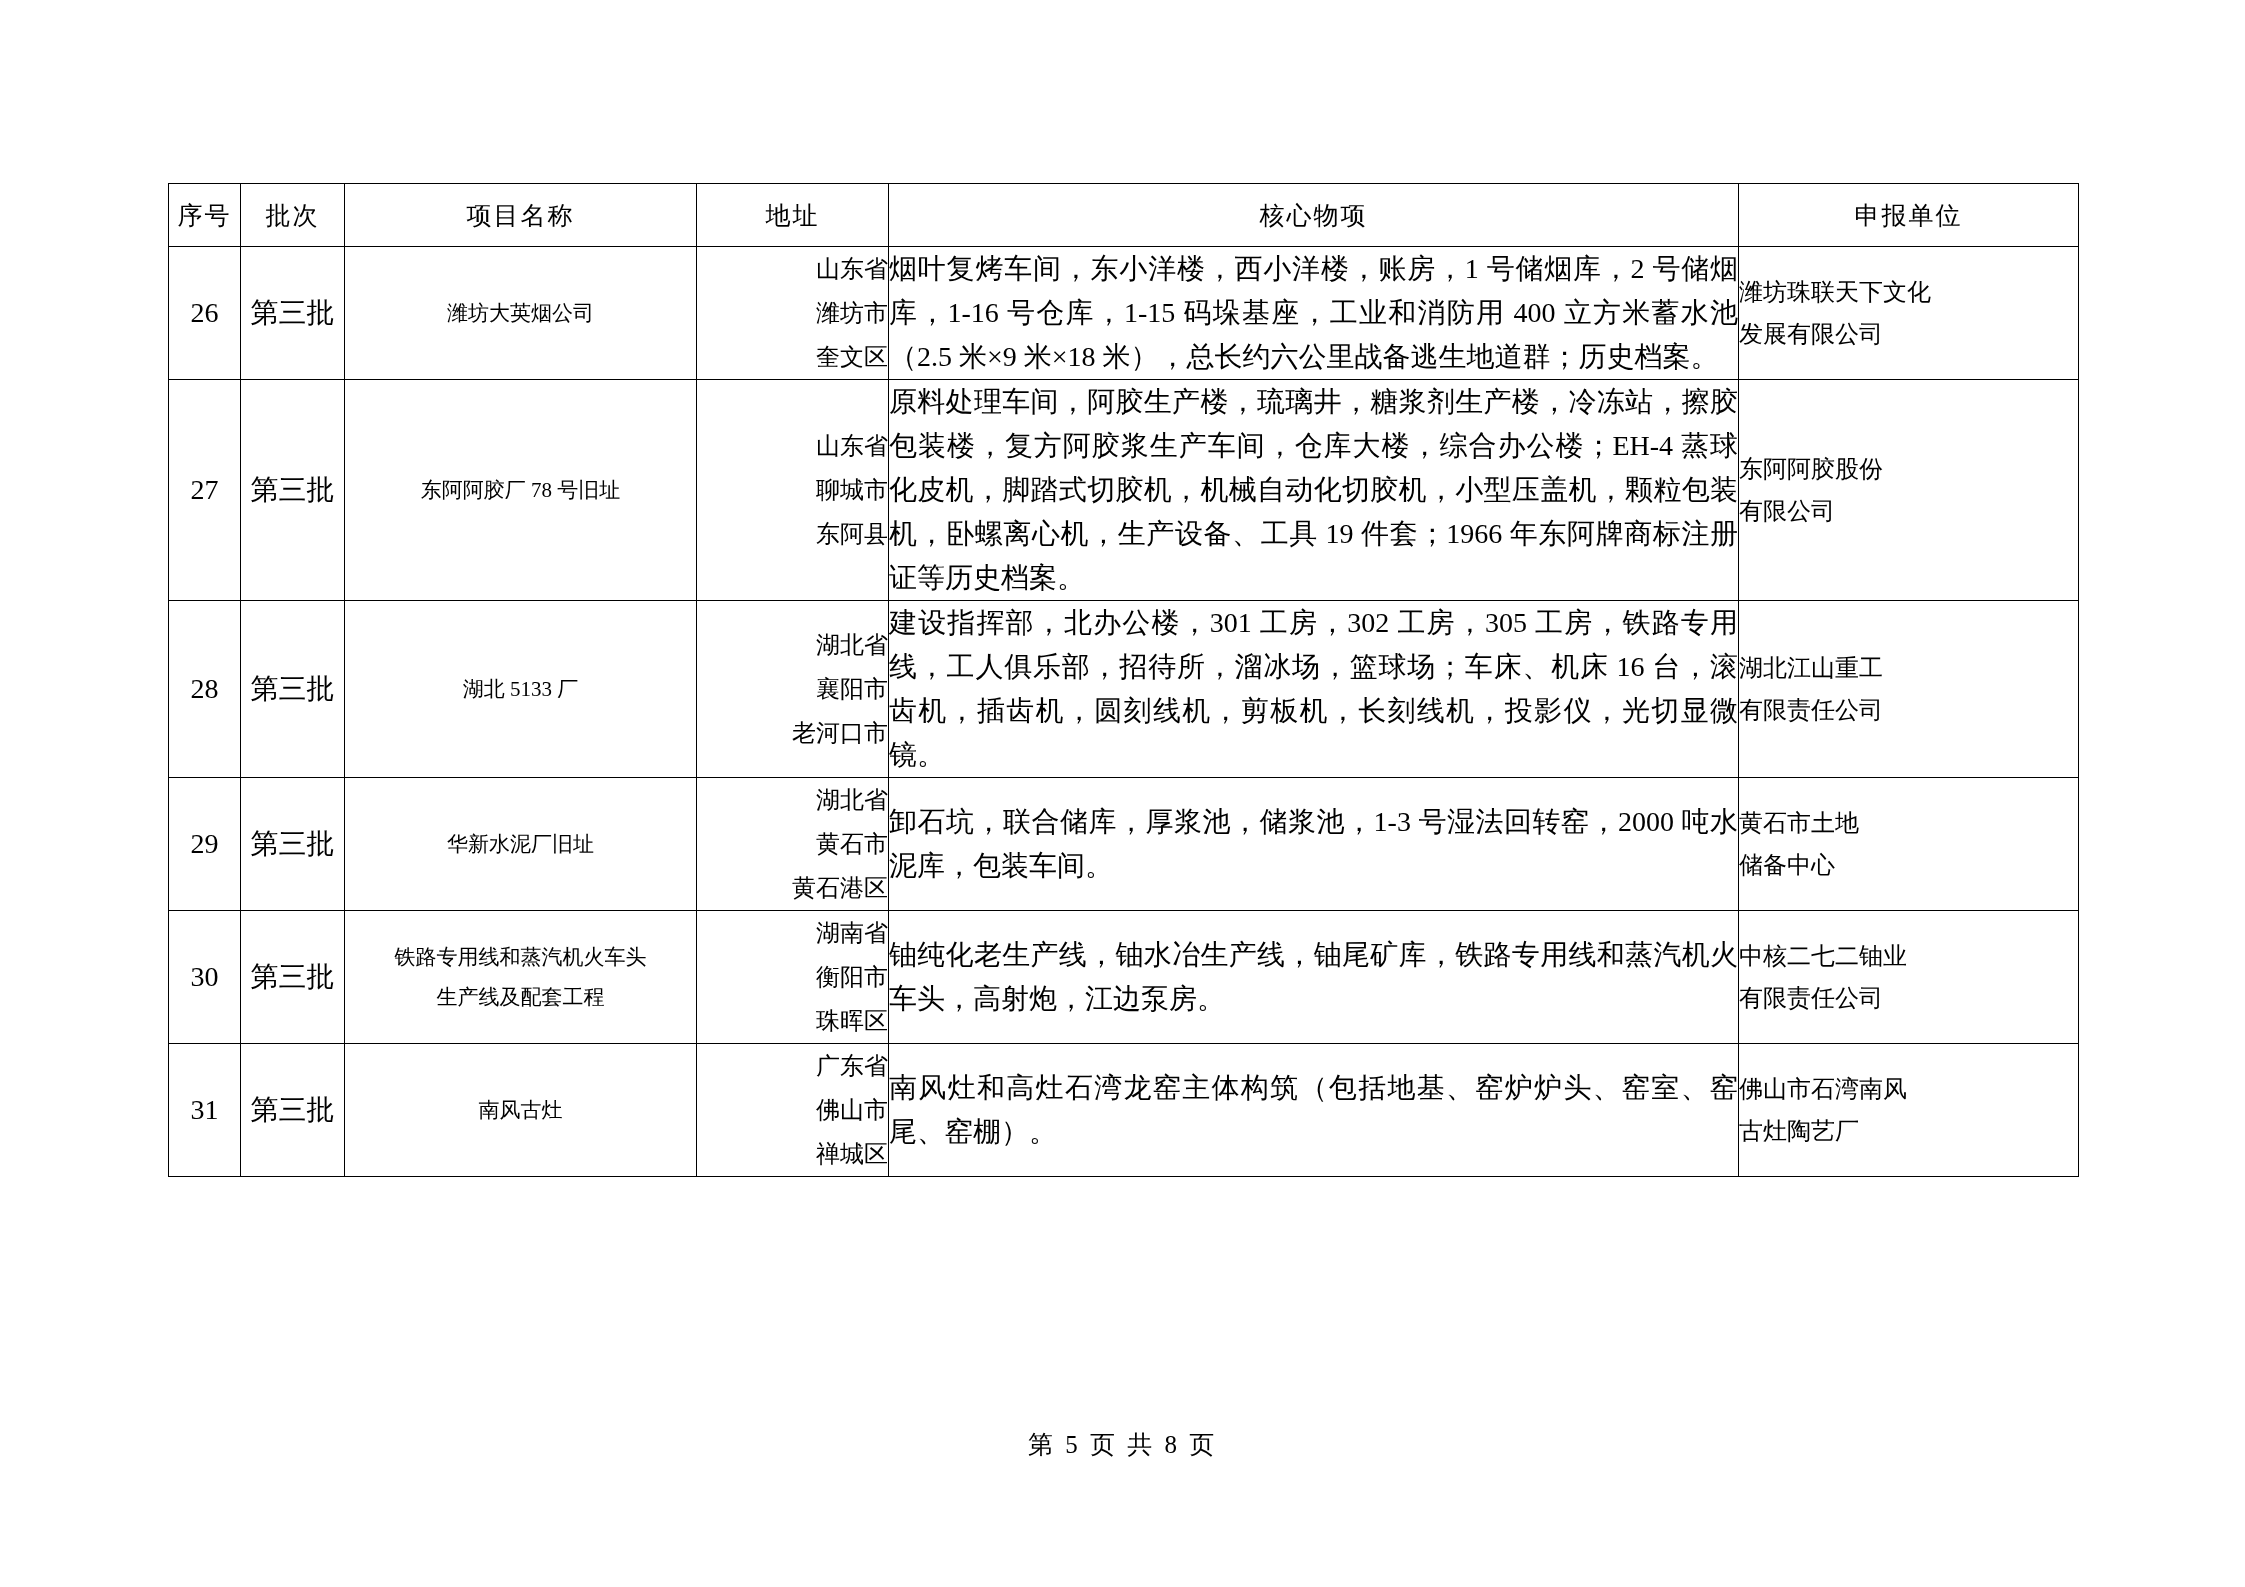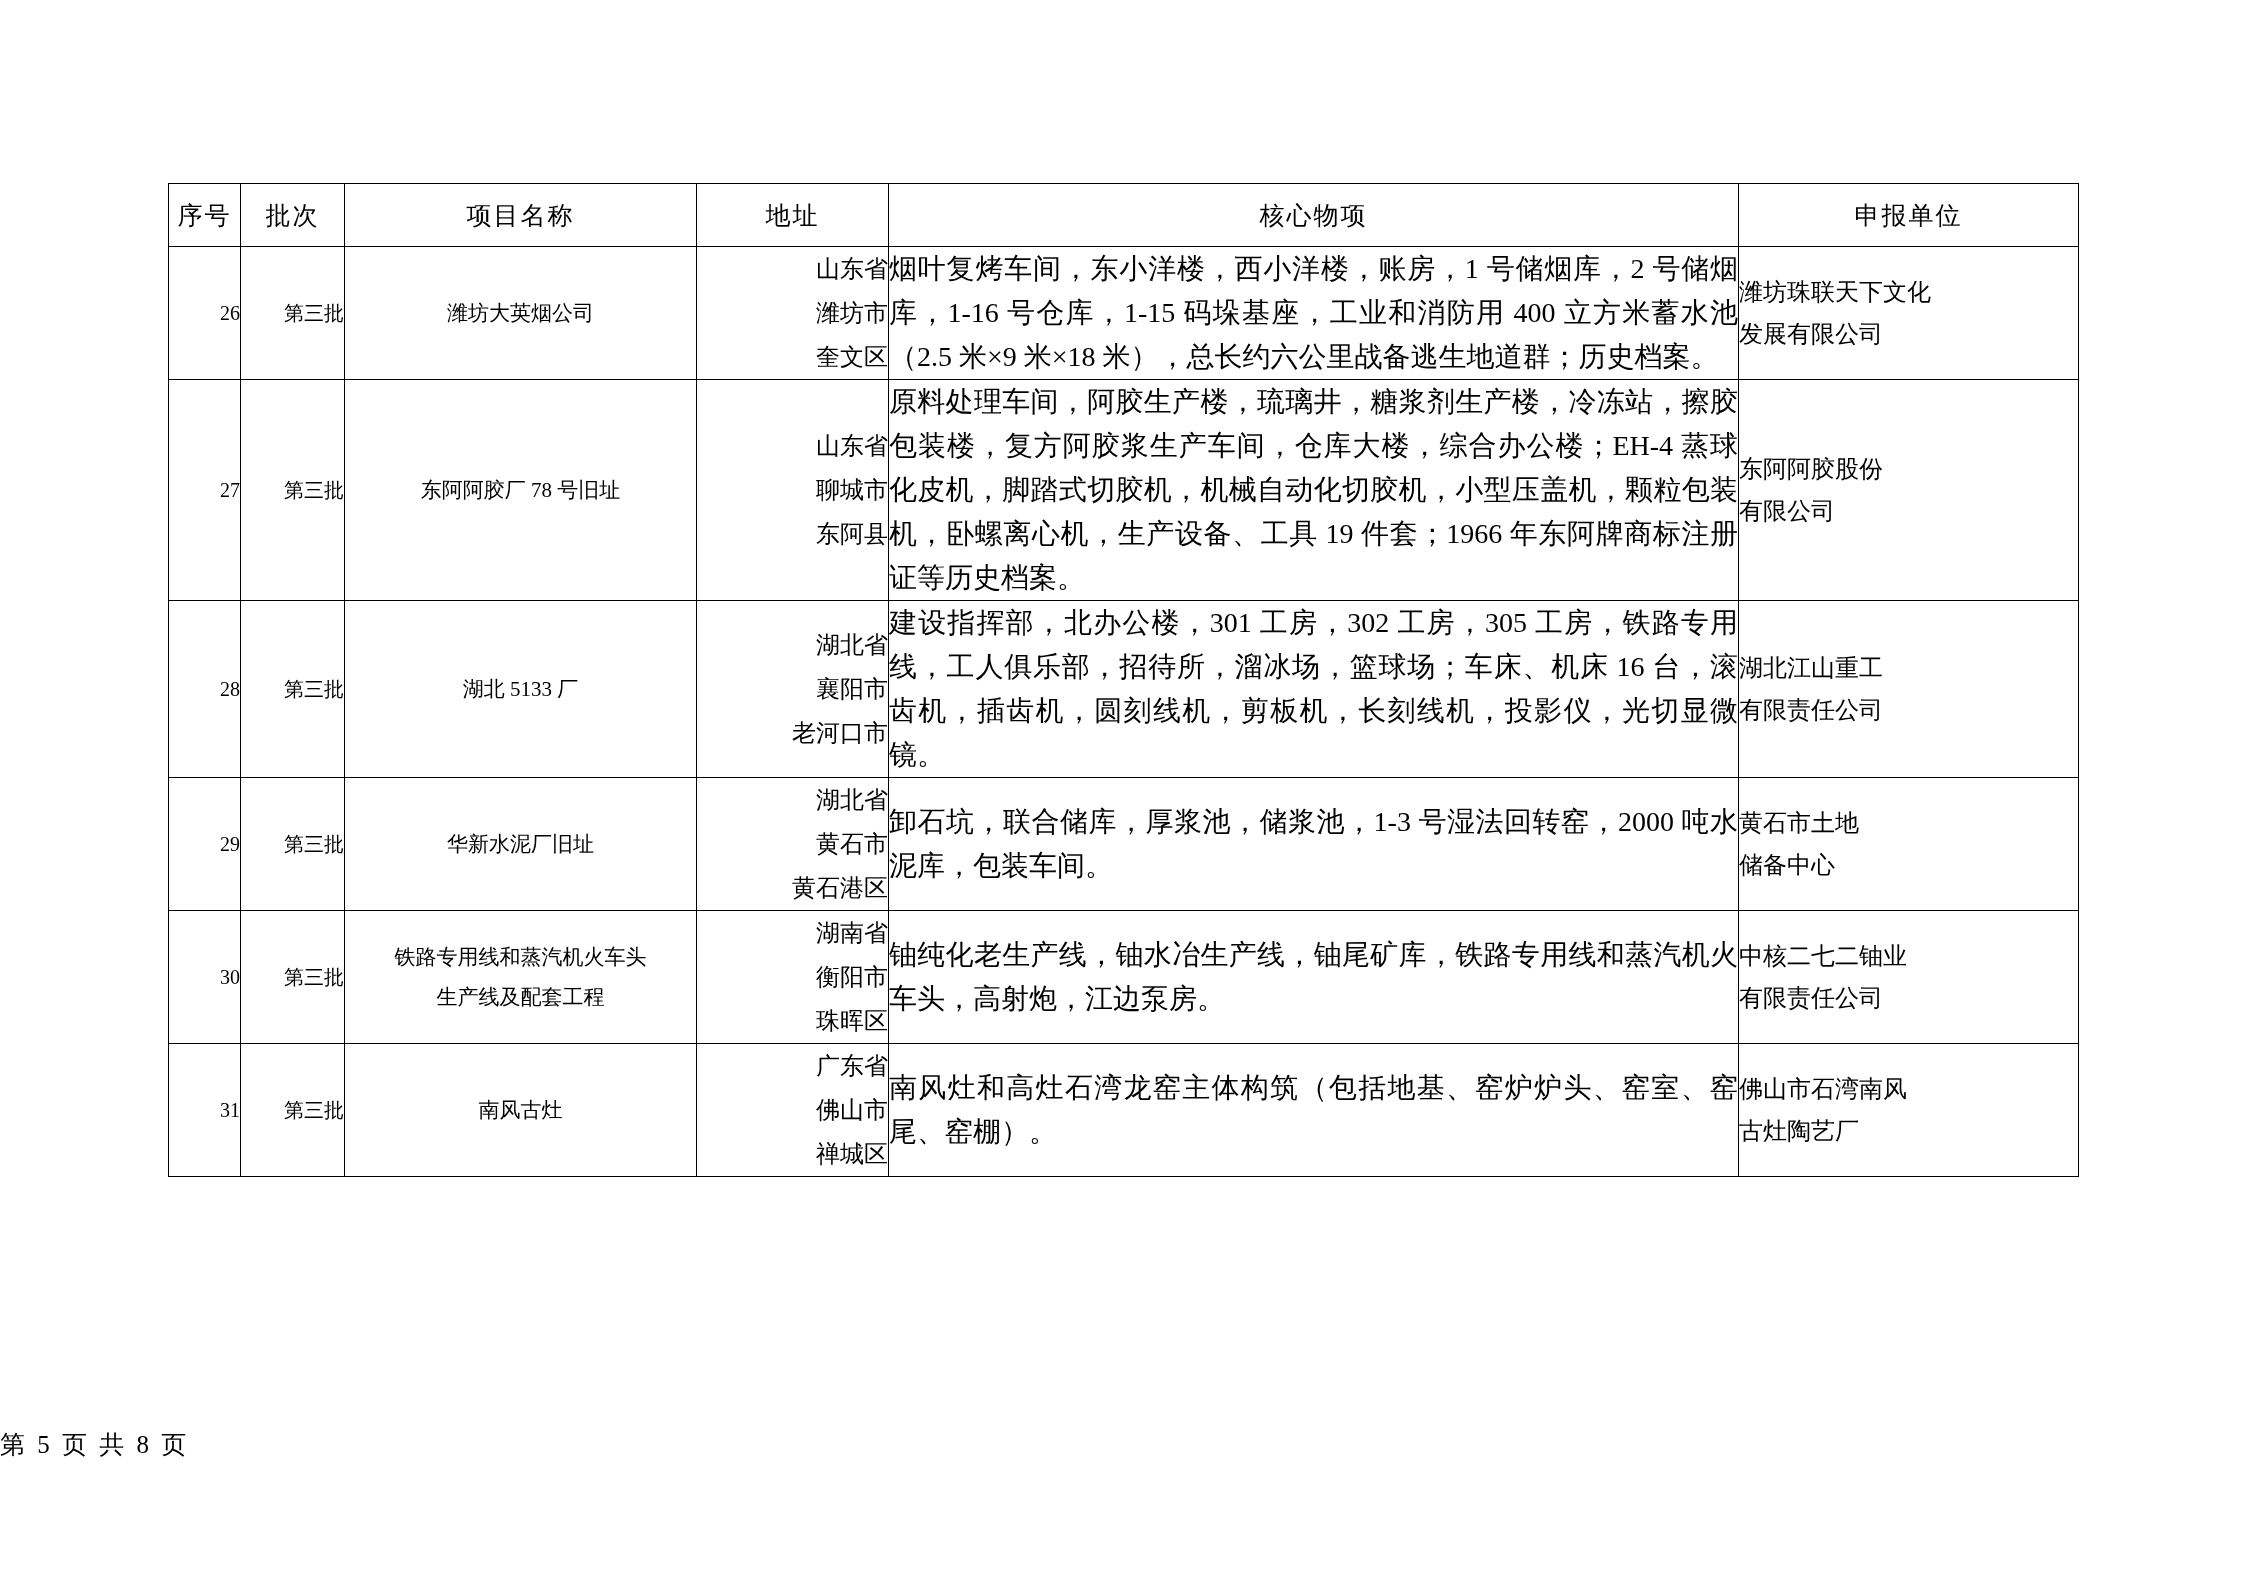--- a/index.html
+++ b/index.html
@@ -44,22 +44,22 @@
     letter-spacing: 2px;
   }
   col.c-seq { width: 72px; }
   col.c-batch { width: 104px; }
   col.c-name { width: 352px; }
   col.c-addr { width: 192px; }
   col.c-items { width: 850px; }
   col.c-unit { width: 340px; }
 
   .cell-seq, .cell-batch {
-    text-align: right;
-    font-size: 20px;
+    text-align: center;
+    font-size: 28px;
   }
   .cell-name {
     text-align: center;
     font-size: 21px;
     line-height: 40px;
     padding: 6px 10px;
   }
   .cell-addr {
     text-align: right;
     font-size: 24px;
@@ -81,20 +81,21 @@
   }
   .addr-line { display: block; }
   .name-line { display: block; }
   .unit-line { display: block; }
 
   .footer {
     position: absolute;
     left: 0;
     top: 1428px;
     width: 2245px;
+    text-align: center;
     font-size: 25px;
     letter-spacing: 3px;
   }
 </style>
 </head>
 <body>
 
 <div class="page">
 
   <table class="doc-table">

